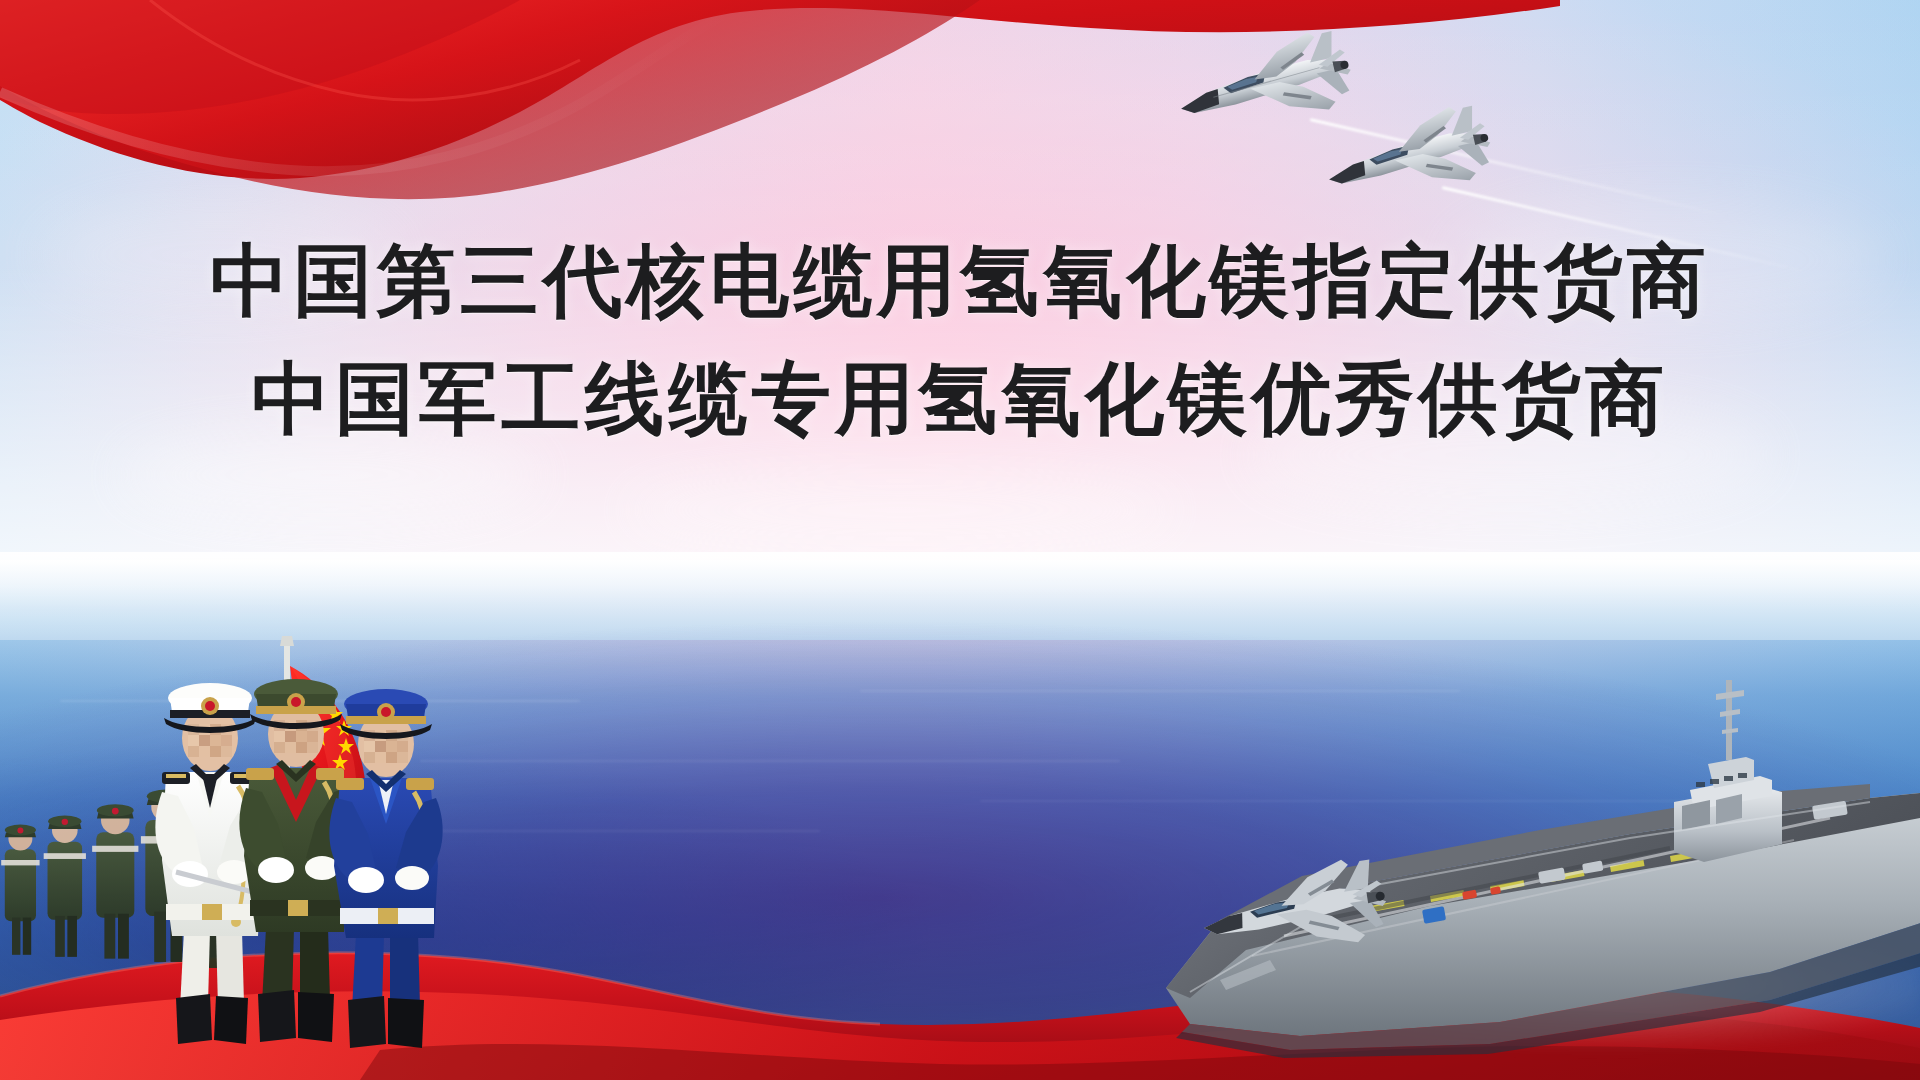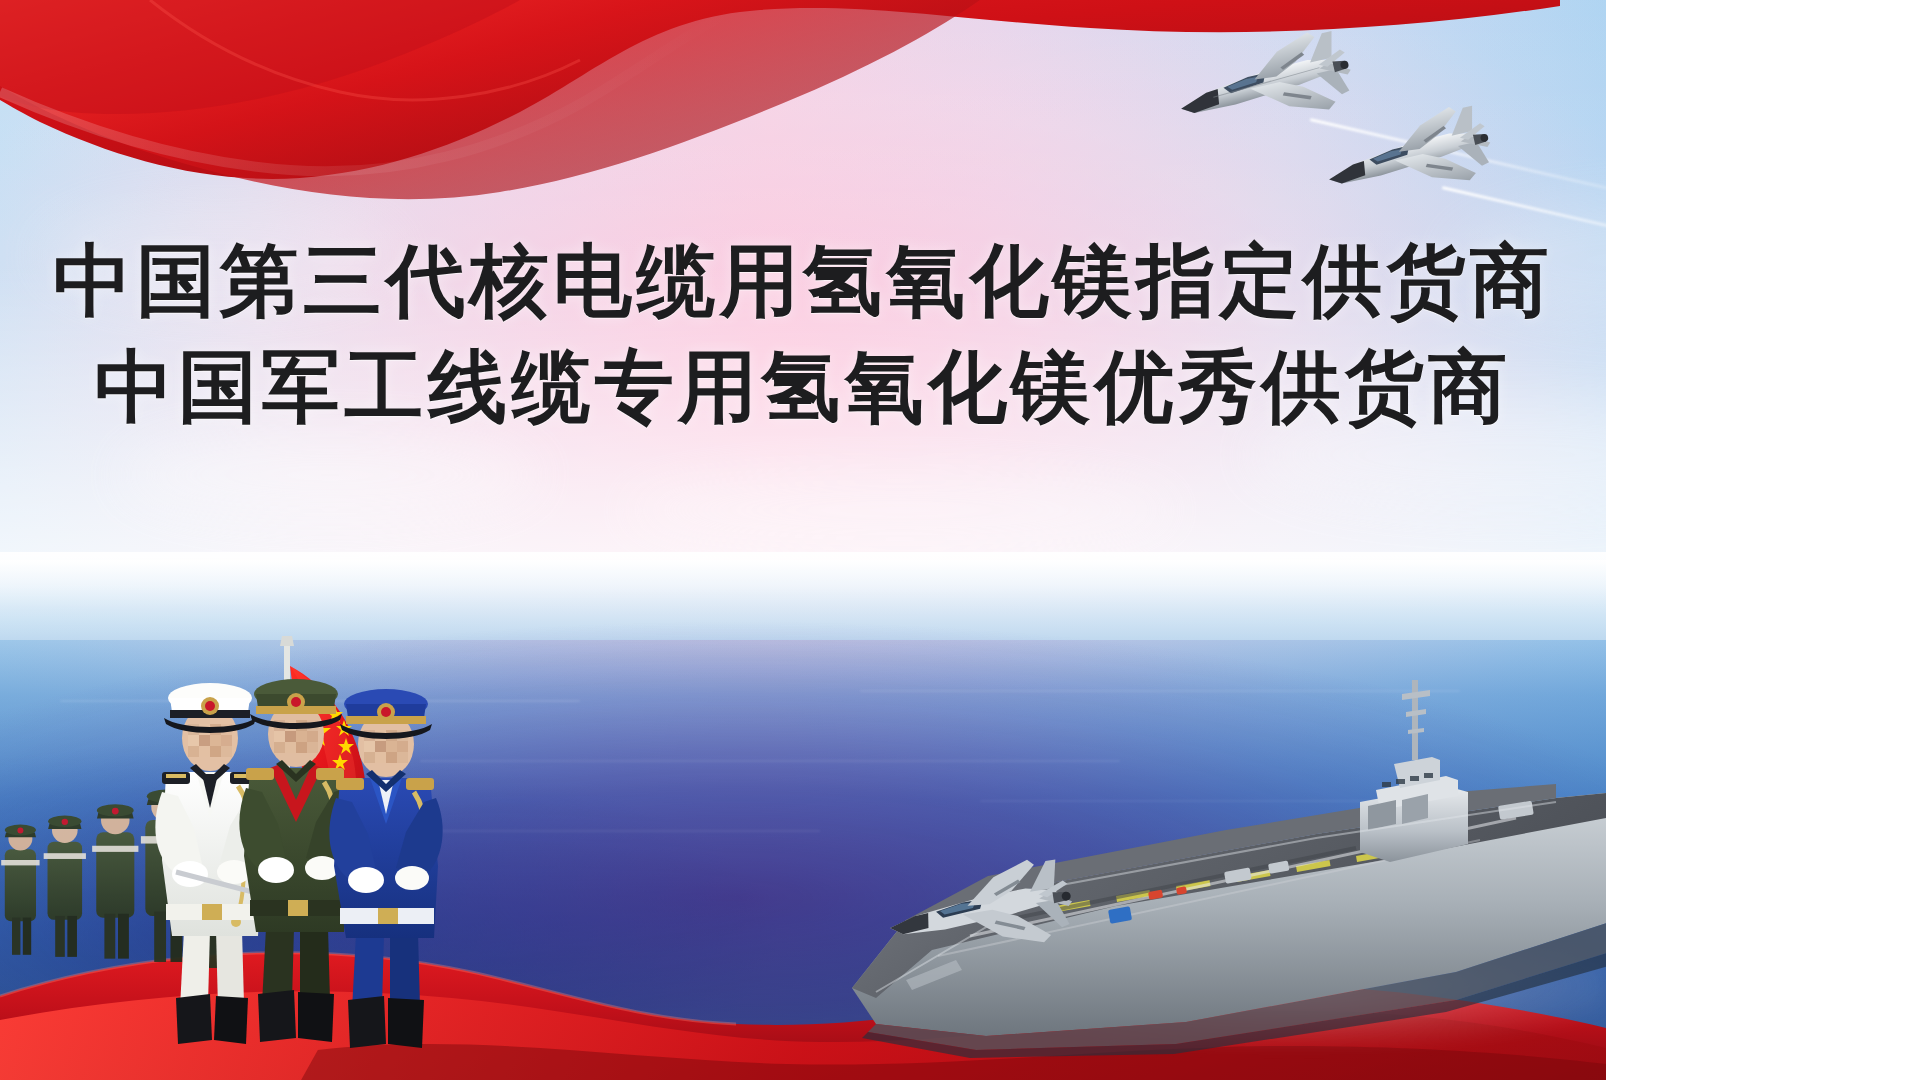--- a/index.html
+++ b/index.html
@@ -1,18 +1,18 @@
 <!DOCTYPE html>
 <html><head>
 <meta charset="utf-8">
 <title>Banner</title>
 <style>
   html,body{margin:0;padding:0;background:#fff;}
   body{font-family:"Liberation Sans","DejaVu Sans",sans-serif;}
-  #stage{position:relative;width:1606px;height:1080px;overflow:hidden;}
+  #stage{position:relative;width:1920px;height:1080px;overflow:hidden;}
 
   
   .sky{position:absolute;inset:0;
        background:
          radial-gradient(120% 90% at 50% 34%, rgba(255,190,215,.80) 0%, rgba(255,205,225,.45) 28%, rgba(215,205,240,.22) 48%, rgba(180,220,245,0) 72%),
          linear-gradient(90deg,#bfe3f5 0%, #d3e4f3 16%, #e2dcef 33%, #efd9ea 48%, #e3dcf0 62%, #c9e0f4 80%, #a9d6f2 100%);
   }
   .sky-haze{position:absolute;left:0;right:0;top:0;height:640px;
        background:linear-gradient(180deg, rgba(255,255,255,0) 0%, rgba(255,255,255,.10) 42%, rgba(255,255,255,.62) 76%, rgba(255,255,255,.92) 100%);}
   .cloud{position:absolute;border-radius:50%;background:rgba(255,255,255,.55);filter:blur(26px);}
@@ -43,21 +43,21 @@
 
   
   .bottomwave{position:absolute;left:0;bottom:0;width:100%;height:180px;}
   .bottomwave svg{display:block;width:100%;height:100%;}
 
   
   .titles{position:absolute;left:0;right:0;top:236px;text-align:center;z-index:40;}
   .title-line{color:#1d1d1f;font-weight:700;letter-spacing:.055em;line-height:1.14;
               text-shadow:0 1px 0 rgba(255,255,255,.6), 0 0 14px rgba(255,255,255,.45);white-space:nowrap;}
   .t1{font-size:79px;}
-  .t2{font-size:79px;margin-top:16px;}
+  .t2{font-size:79px;margin-top:28px;}
 
   
   .guard{position:absolute;left:0;bottom:36px;width:560px;height:430px;z-index:30;}
   .guard svg{display:block;overflow:visible;}
 
   
   .carrier{position:absolute;right:-10px;bottom:30px;width:860px;height:430px;z-index:28;}
   .carrier svg{display:block;overflow:visible;}
   .carrier-wake{position:absolute;right:0;bottom:34px;width:780px;height:120px;
       background:radial-gradient(60% 70% at 60% 50%, rgba(255,255,255,.50) 0%, rgba(255,255,255,.14) 45%, rgba(255,255,255,0) 78%);

